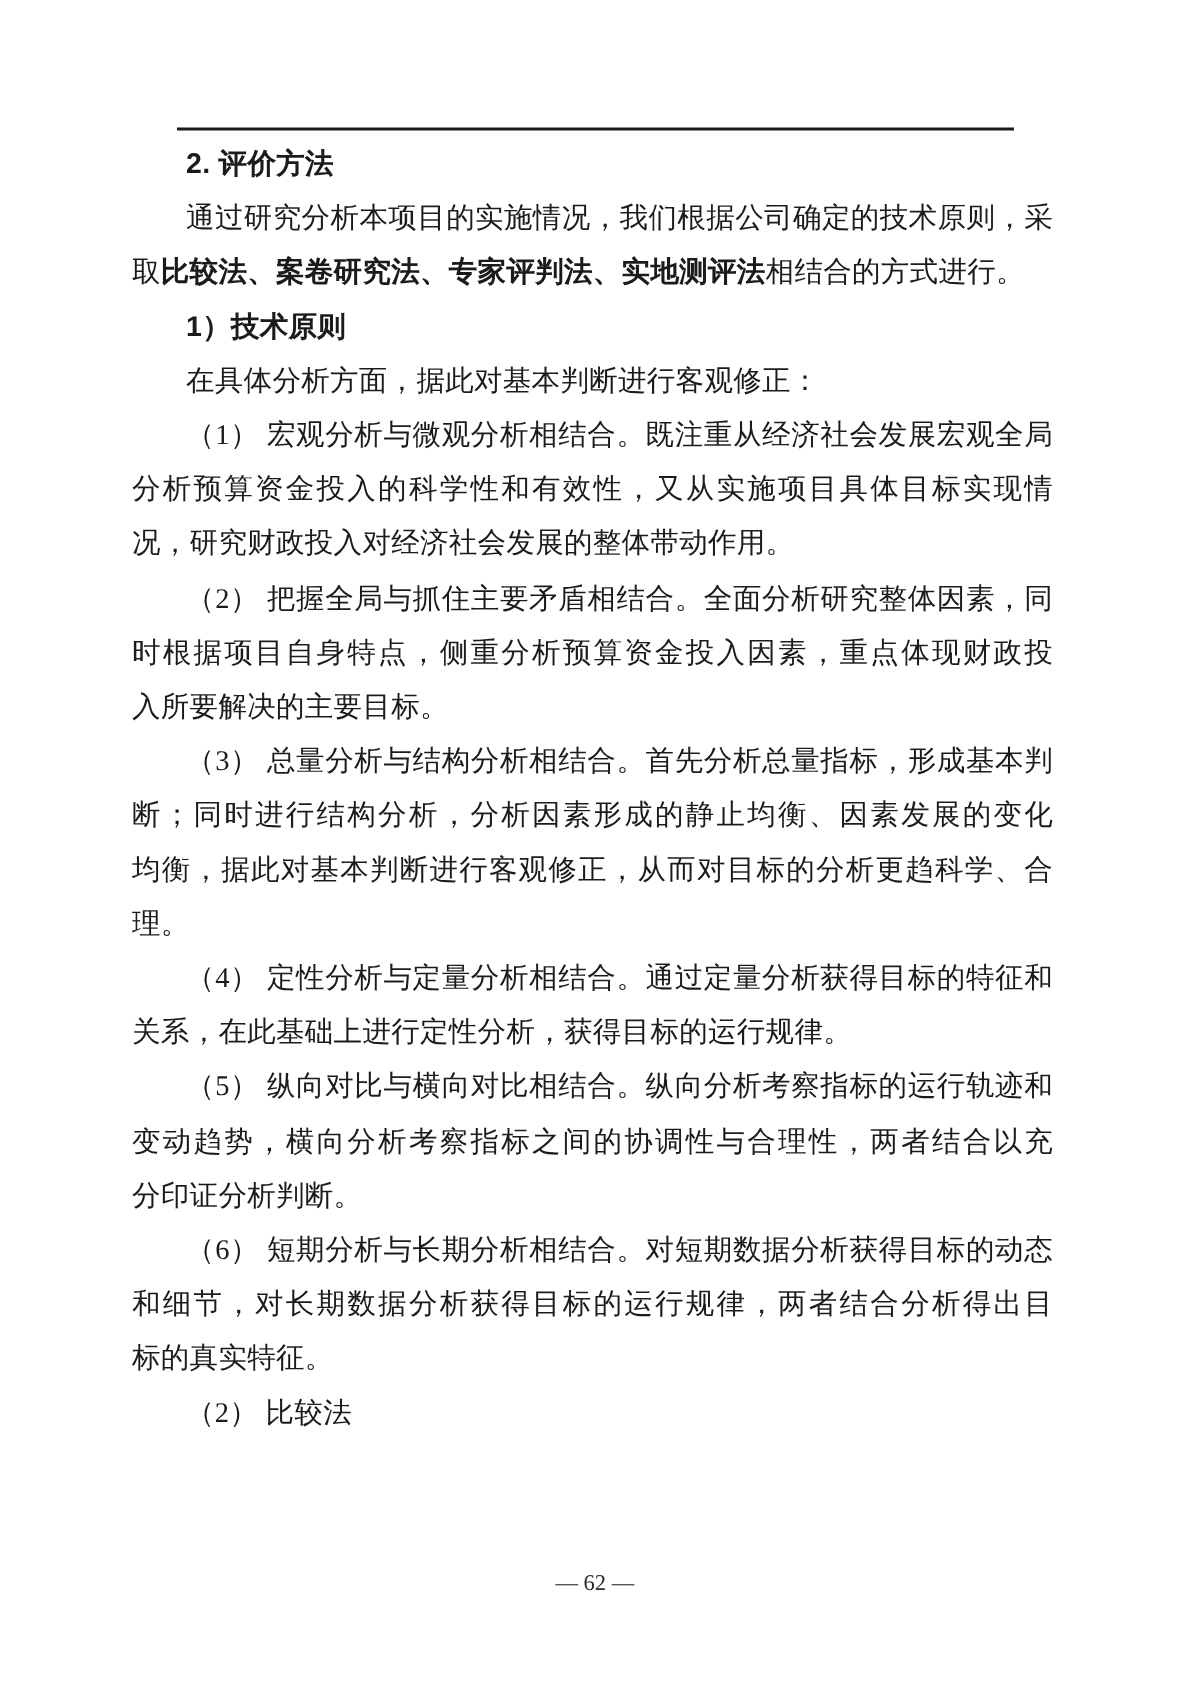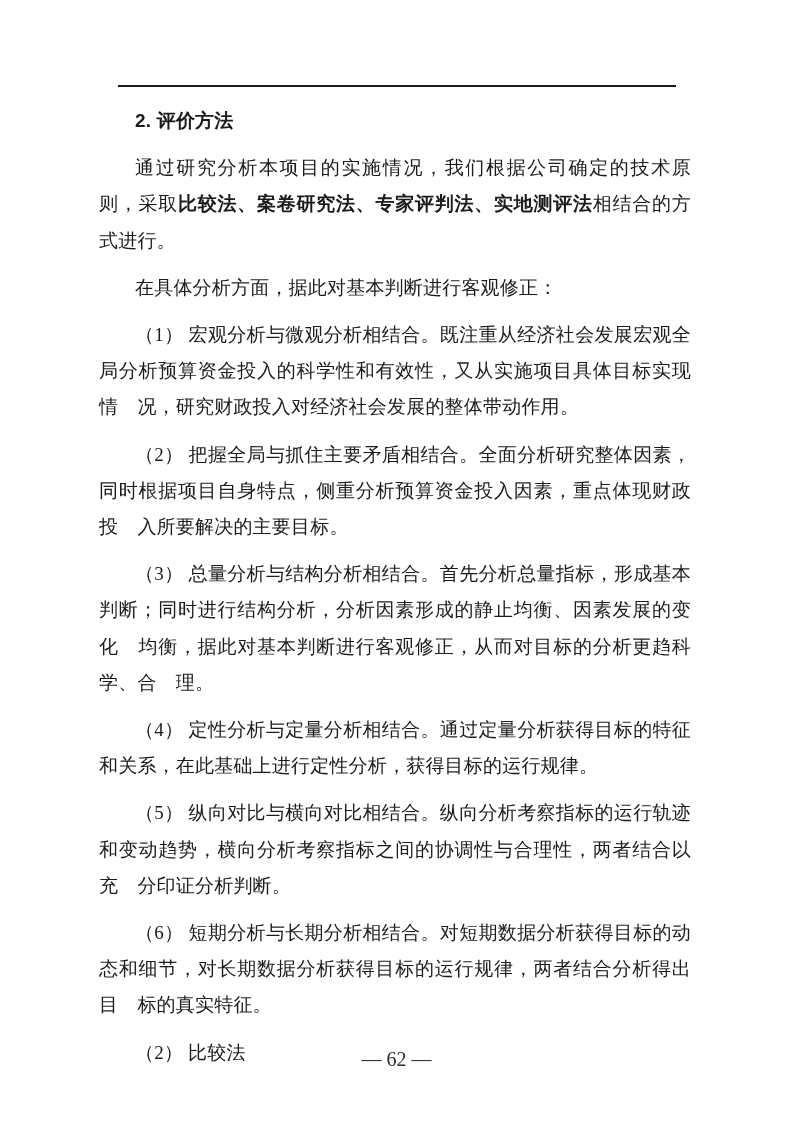--- a/index.html
+++ b/index.html
@@ -31,56 +31,57 @@
     left: 88px;
     top: 92px;
     width: 614px;
     font-size: 19px;
     line-height: 36.2px;
     text-align: justify;
     text-justify: inter-ideograph;
     letter-spacing: 0.2px;
   }
   .content p {
-    margin: 11px;
+    margin: 0;
     padding: 0;
     text-indent: 36px;
   }
   .heading {
     font-weight: bold;
     font-family: "Liberation Sans", "DejaVu Sans", sans-serif;
   }
   .bold-run {
     font-weight: bold;
     font-family: Liberation Sans, sans-serif;
   }
   .footer {
     position: absolute;
     left: 0;
     top: 1048px;
     width: 793px;
     text-align: center;
-    font-size: 20px;
+    font-size: 15px;
     color: #2b2b2b;
     font-family: "Liberation Serif", "DejaVu Serif", serif;
   }
 </style>
 </head>
 <body>
 
 <div class="page">
 
   <div class="header-rule"></div>
 
   <div class="content">
 
     <p class="heading">2. 评价方法</p>
 
     <p><span>通过研究分析本项目的实施情况，我们根据公司确定的技术原则，采取</span><span class="bold-run">比较法、案卷研究法、专家评判法、实地测评法</span><span>相结合的方式进行。</span></p>
 
+    <p class="heading">1）技术原则</p>
 
     <p><span>在具体分析方面，据此对基本判断进行客观修正：</span></p>
 
     <p><span>（1） 宏观分析与微观分析相结合。既注重从经济社会发展宏观全局分析预算资金投入的科学性和有效性，又从实施项目具体目标实现情　况，研究财政投入对经济社会发展的整体带动作用。</span></p>
 
     <p><span>（2） 把握全局与抓住主要矛盾相结合。全面分析研究整体因素，同时根据项目自身特点，侧重分析预算资金投入因素，重点体现财政投　入所要解决的主要目标。</span></p>
 
     <p><span>（3） 总量分析与结构分析相结合。首先分析总量指标，形成基本判断；同时进行结构分析，分析因素形成的静止均衡、因素发展的变化　均衡，据此对基本判断进行客观修正，从而对目标的分析更趋科学、合　理。</span></p>
 
     <p><span>（4） 定性分析与定量分析相结合。通过定量分析获得目标的特征和关系，在此基础上进行定性分析，获得目标的运行规律。</span></p>

